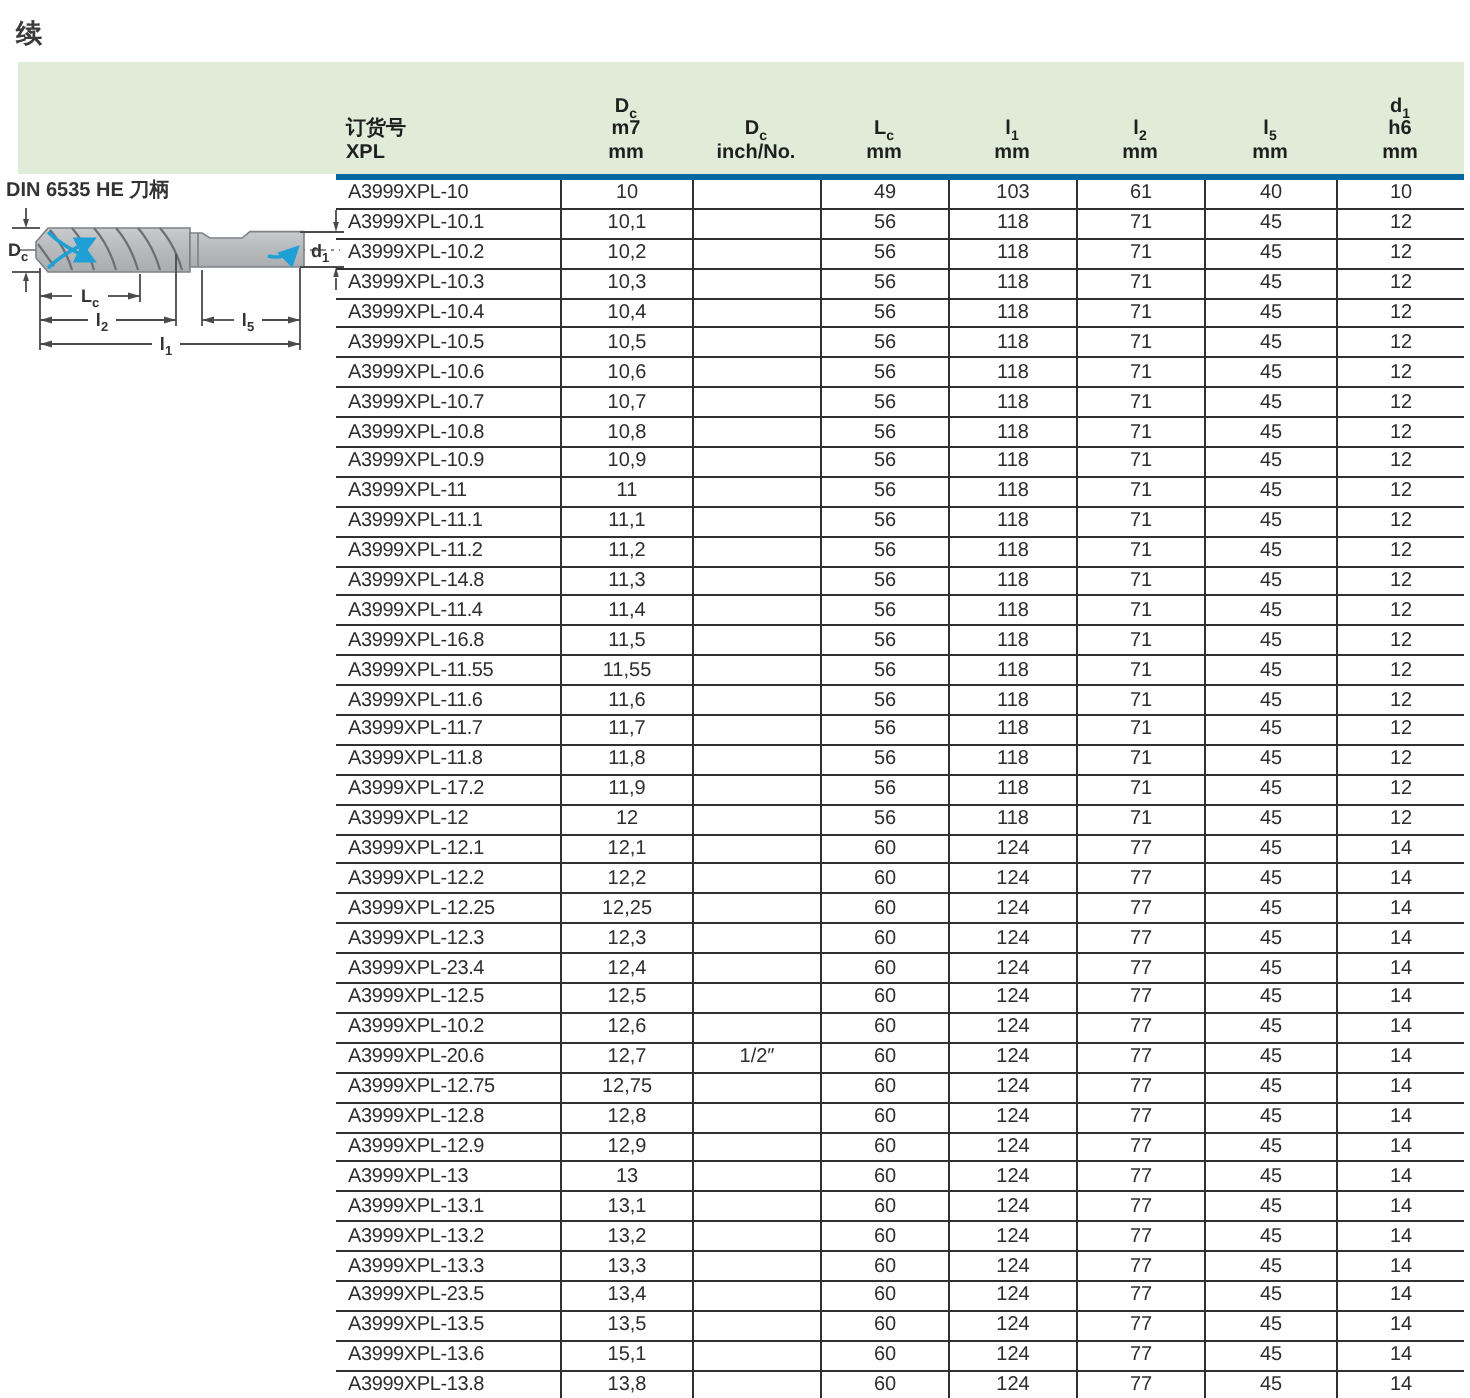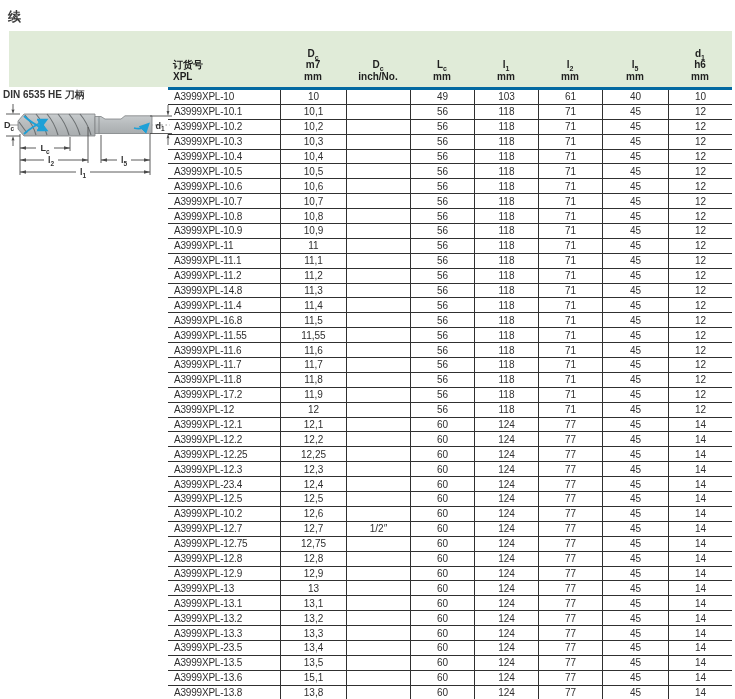--- a/index.html
+++ b/index.html
@@ -418,21 +418,21 @@
       <div class="tcell c0">A3999XPL-10.2</div>
       <div class="tcell c1">12,6</div>
       <div class="tcell c2"></div>
       <div class="tcell c3">60</div>
       <div class="tcell c4">124</div>
       <div class="tcell c5">77</div>
       <div class="tcell c6">45</div>
       <div class="tcell c7">14</div>
     </div>
     <div class="trow">
-      <div class="tcell c0">A3999XPL-12.7</div>
+      <div class="tcell c0">A3999XPL-20.6</div>
       <div class="tcell c1">12,7</div>
       <div class="tcell c2">1/2″</div>
       <div class="tcell c3">60</div>
       <div class="tcell c4">124</div>
       <div class="tcell c5">77</div>
       <div class="tcell c6">45</div>
       <div class="tcell c7">14</div>
     </div>
     <div class="trow">
       <div class="tcell c0">A3999XPL-12.75</div>

